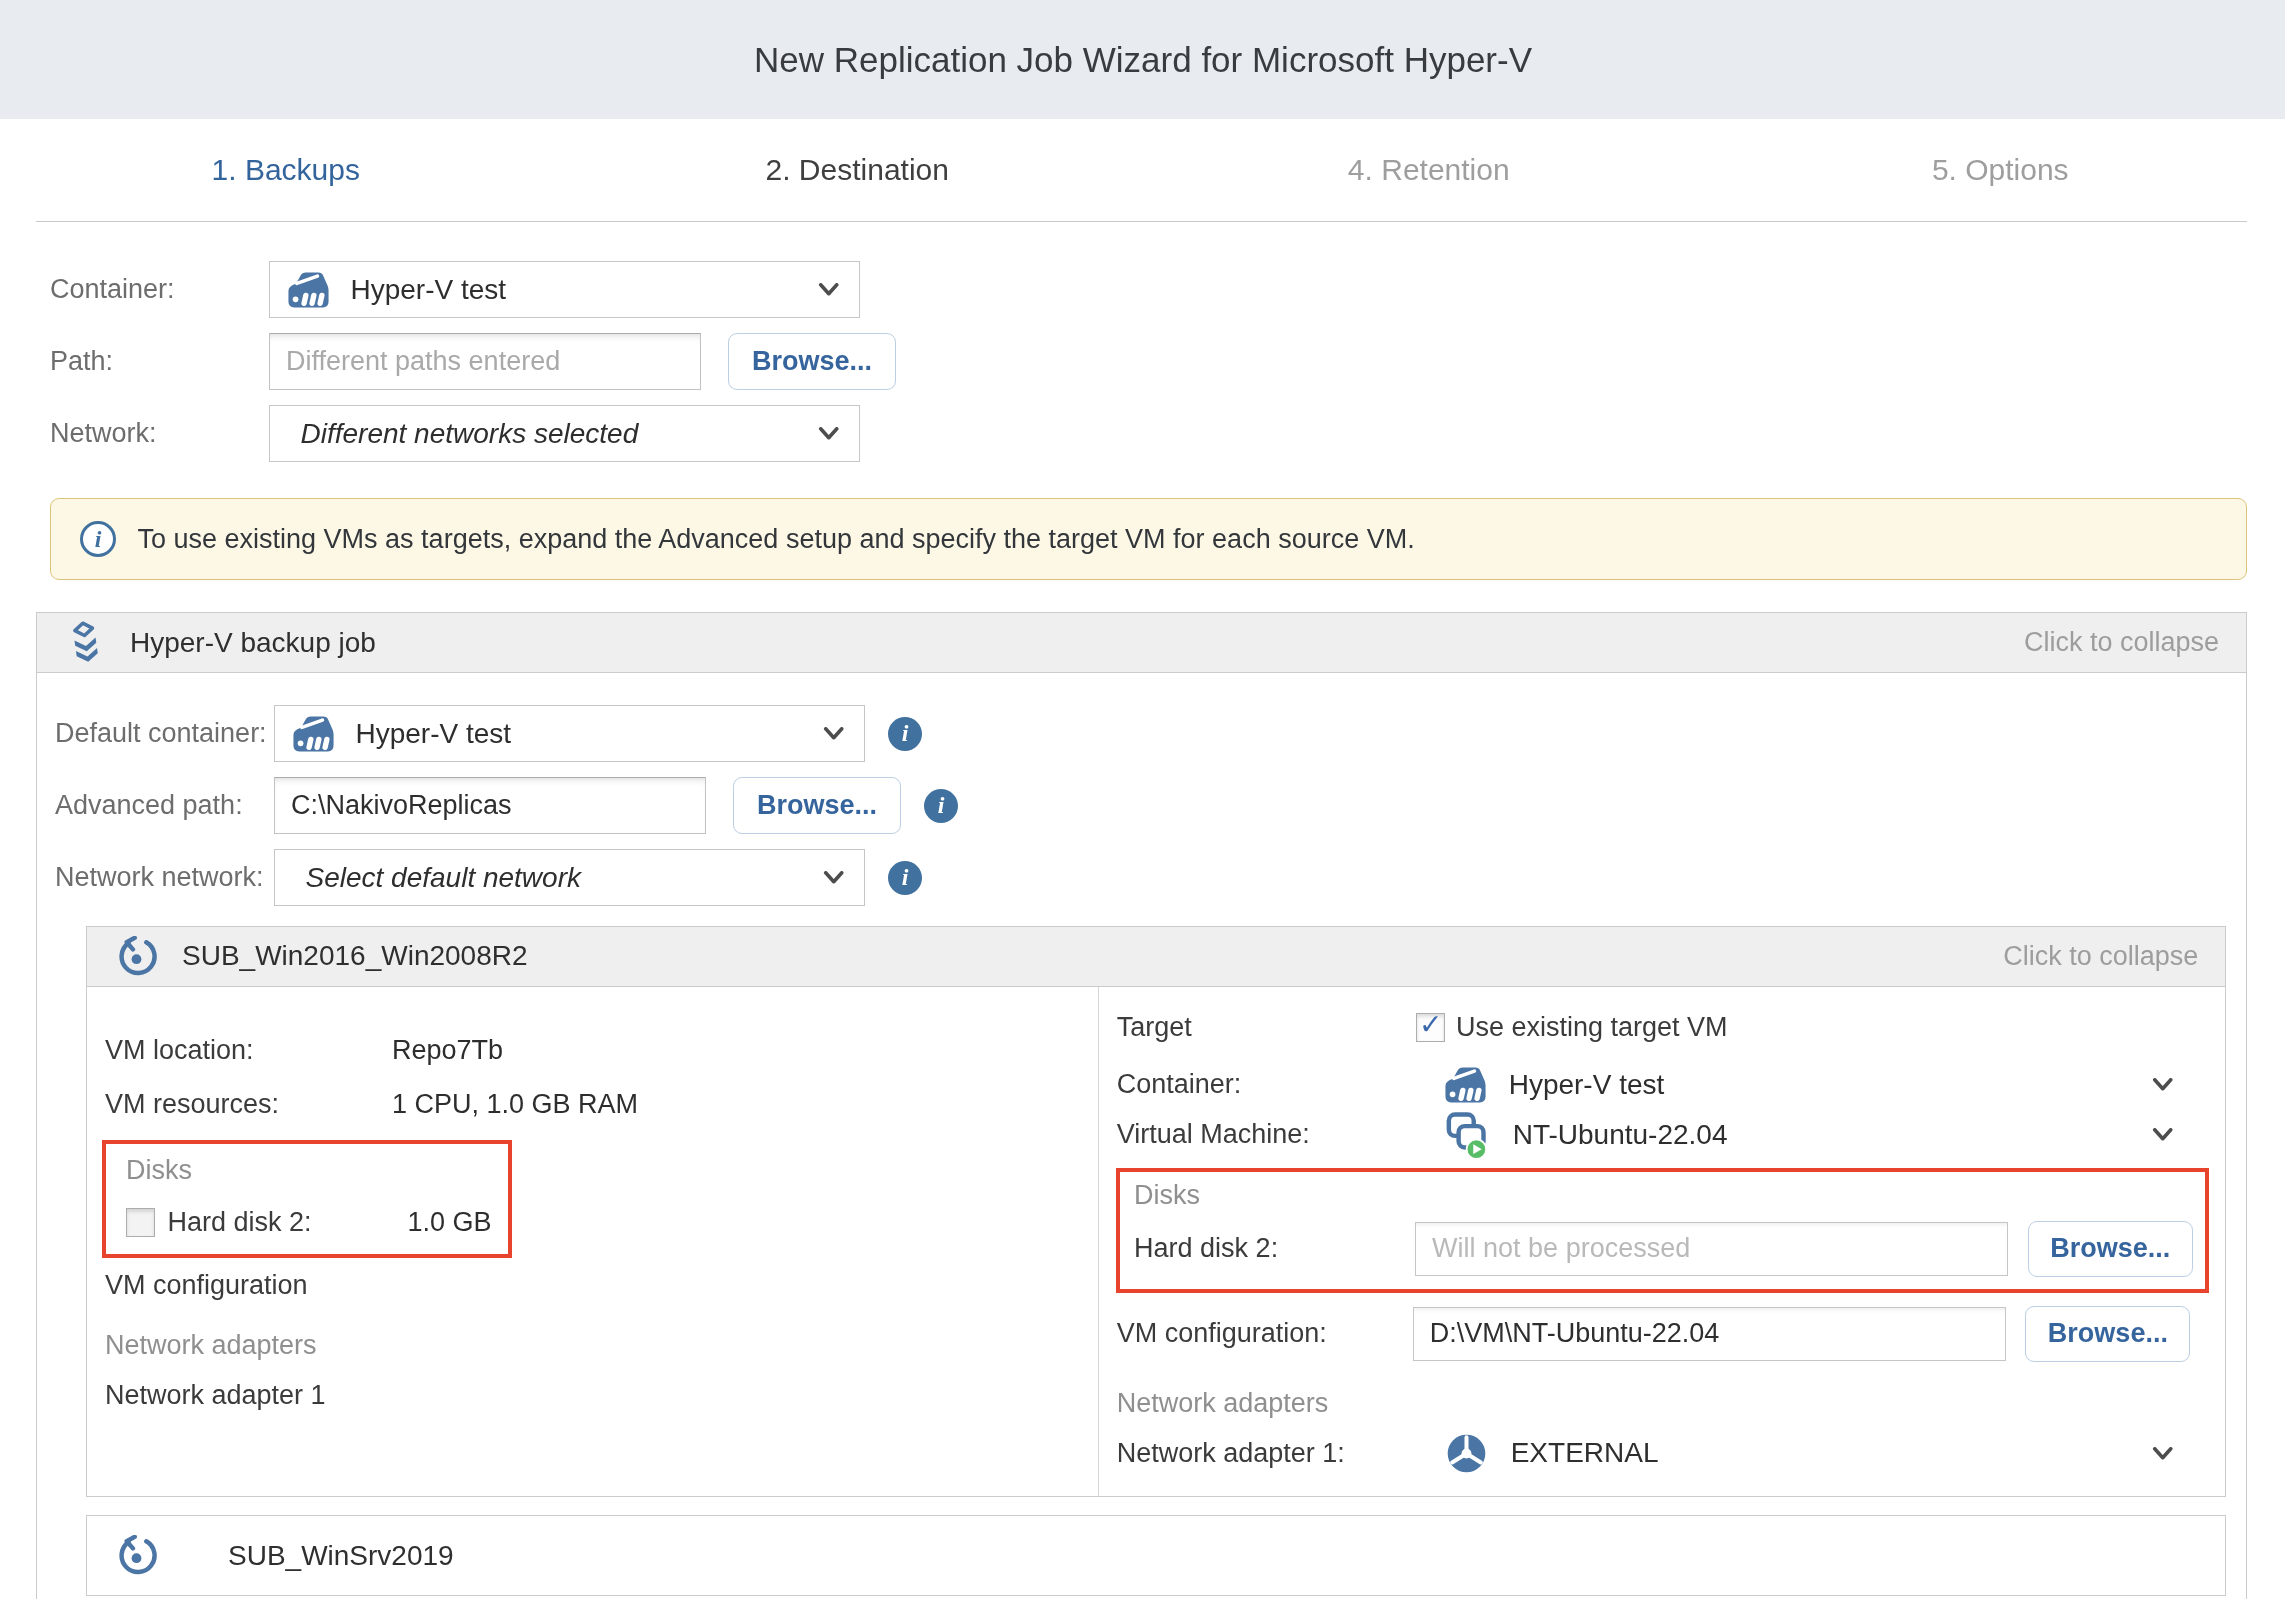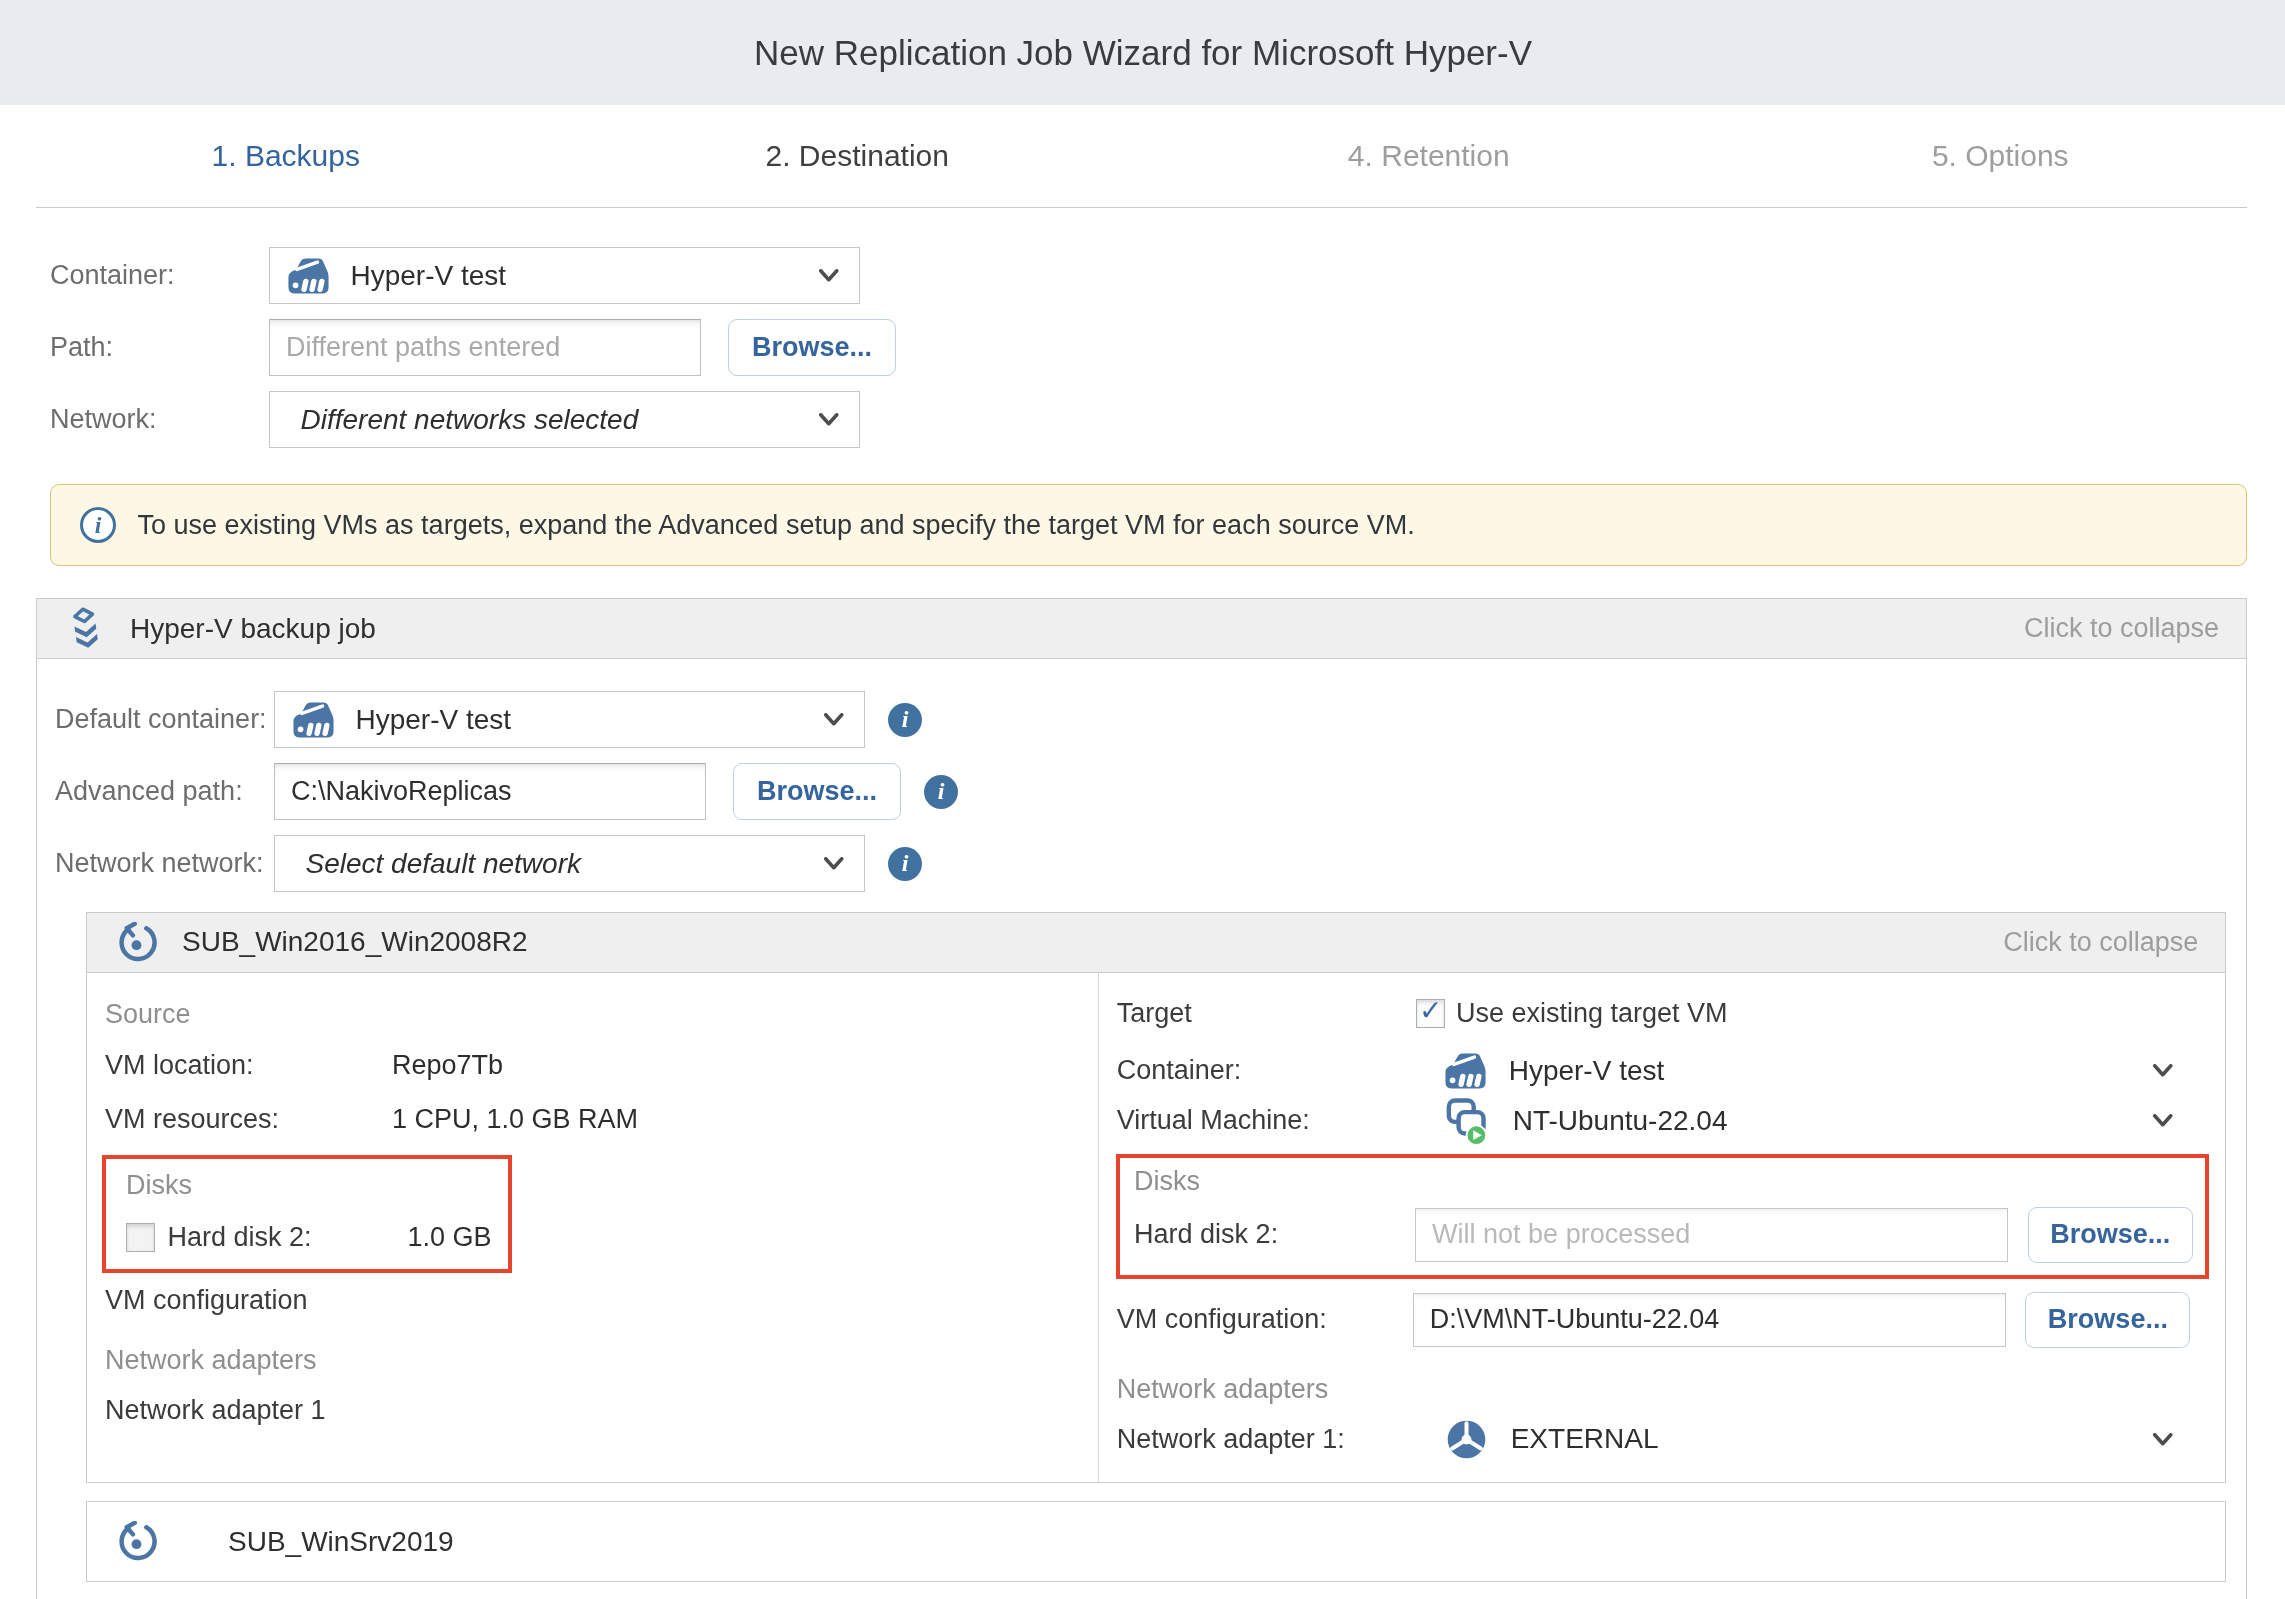--- a/index.html
+++ b/index.html
@@ -2,21 +2,21 @@
 <html style="font-size:14.3px"><head>
 <meta charset="utf-8">
 <style>
   html,body{margin:0;padding:0;}
   body{
     width:2286px;height:1600px;overflow:hidden;background:#ffffff;
     font-family:"Liberation Sans","DejaVu Sans",sans-serif;color:#3c3c3c;
     position:relative;
   }
   
-  .titlebar{height:105px;background:#e8ebef;display:flex;align-items:center;justify-content:center;}
+  .titlebar{height:119px;background:#e8ebef;display:flex;align-items:center;justify-content:center;}
   .title{font-size:35px;color:#383c41;}
   
   .tabs{display:flex;height:102px;align-items:center;}
   .tab{flex:1;text-align:center;font-size:30px;cursor:pointer;}
   .tab.active{color:#33659c;}
   .tab.current{color:#3f3f3f;}
   .tab.future{color:#9e9e9e;}
   .tabs-underline{height:0;border-bottom:1.8px solid #c9c9c9;margin:0 39px 0 36px;}
   
   .top-form{padding:39px 0 0 50px;}
@@ -221,21 +221,20 @@
               <circle cx="23" cy="26" r="5.5" fill="#4b75a4"></circle>
             </svg>
         </span>
         <span class="ph-title">SUB_Win2016_Win2008R2</span>
         <span class="collapse-hint">Click to collapse</span>
       </div>
 
       <div class="sub-content">
 
         <div class="col-left">
-          <div class="sheading">Source</div>
 
           <div class="srow mt24">
             <span class="slabel">VM location:</span>
             <span class="svalue">Repo7Tb</span>
           </div>
 
           <div class="srow mt26">
             <span class="slabel">VM resources:</span>
             <span class="svalue">1 CPU, 1.0 GB RAM</span>
           </div>

